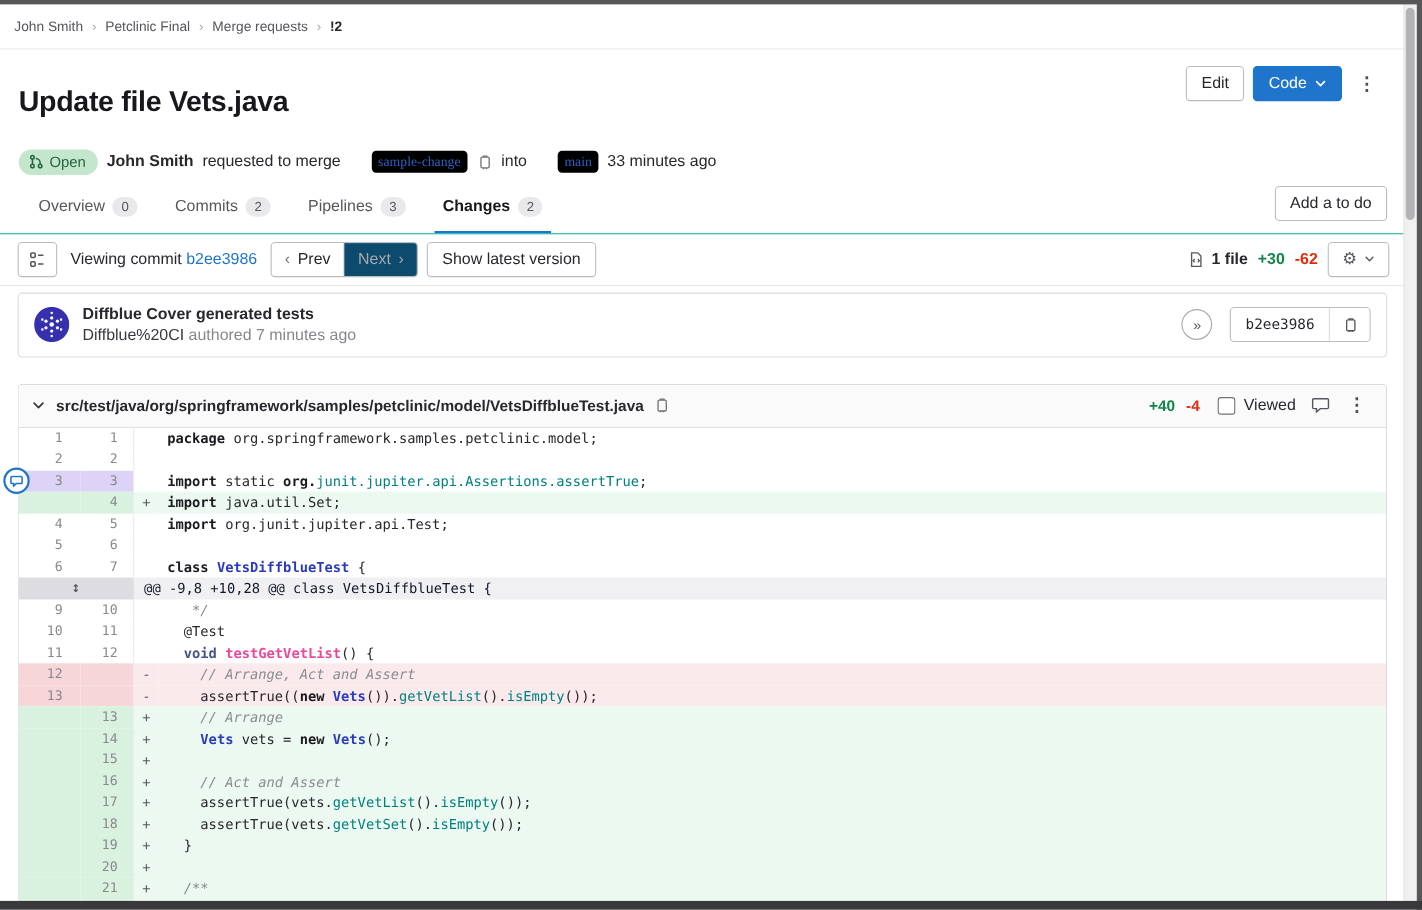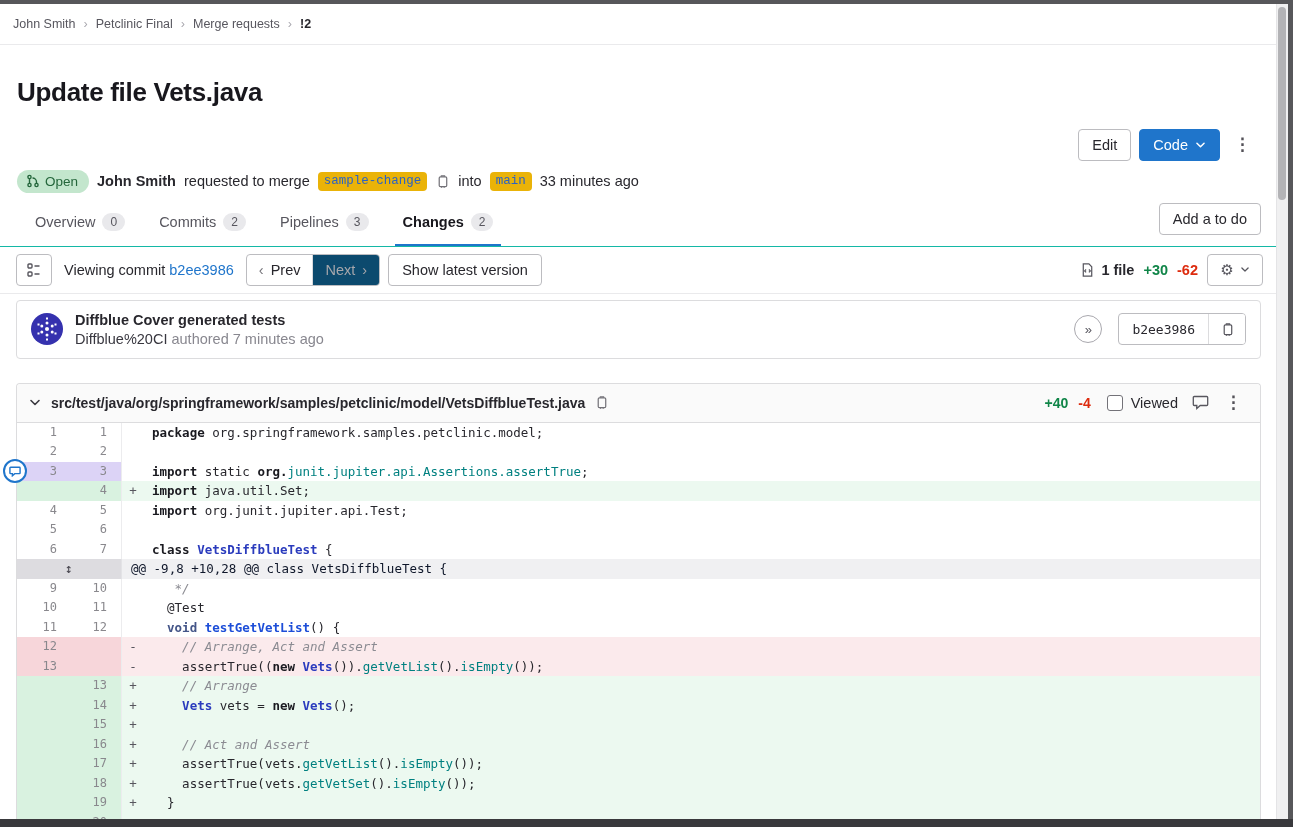--- a/index.html
+++ b/index.html
@@ -12,33 +12,33 @@
   .page{position:absolute;left:0;top:4px;right:16px;bottom:8px;background:#fff;overflow:hidden;}
 
   
   .breadcrumb{height:40px;display:flex;align-items:center;padding:0 16px 0 13px;
     border-bottom:1px solid #eaeaec;font-size:12.5px;color:#57565e;}
   .crumb{color:#57565e;}
   .crumb.last{color:#28272d;font-weight:700;}
   .crumb-sep{margin:0 8px;color:#a8a7ae;}
 
   
-  .mr-head{padding:13px 20px 0 17px;display:flex;align-items:flex-start;flex-direction:column;}
+  .mr-head{padding:13px 20px 0 17px;display:flex;align-items:flex-start;}
   .mr-title{font-size:26px;font-weight:700;letter-spacing:-0.3px;color:#18171d;line-height:34px;}
   .head-actions{margin-left:auto;display:flex;align-items:center;gap:8px;padding-top:2px;}
   .btn{height:32px;padding:0 13px;border:1px solid #bcbcc0;border-radius:4px;background:#fff;
     font-size:14.5px;display:inline-flex;align-items:center;gap:7px;color:#28272d;box-sizing:border-box;white-space:nowrap;}
   .btn-primary{background:#1f75cb;border-color:#1f75cb;color:#fff;}
   .kebab{border:none;background:none;font-size:17px;font-weight:700;color:#535158;padding:0 6px;line-height:1;}
   .mr-meta{padding:9px 20px 0 17px;display:flex;align-items:center;gap:8px;font-size:14.5px;}
   .badge-open{display:inline-flex;align-items:center;gap:5px;background:#c3e6cd;color:#24663b;
     border-radius:14px;padding:4px 11px 4px 9px;font-size:13.5px;font-weight:500;}
   .bold{font-weight:700;}
-  .branch-pill{background:#eab308;color:#2b62c4;font-family:Liberation Mono, monospace;
-    font-size:12.5px;padding:2.5px 6px;border-radius:4px;}
+  .branch-pill{background:#000000;color:#2b62c4;font-family:Liberation Serif, serif;
+    font-size:12.5px;padding:2.5px 6px;border-radius:4px;margin-left:20px;}
   .icon-gray{color:#737278;display:inline-flex;}
 
   
   .tabs-row{display:flex;align-items:center;padding:8px 16px 0 27px;border-bottom:1px solid #14b8a6;}
   .tab{display:flex;align-items:center;gap:7px;font-size:14.5px;color:#57565e;
     padding:12px 8px 13px;margin-right:18px;border-bottom:2px solid transparent;}
   .tab.active{color:#18171d;font-weight:700;border-bottom:2px solid #1f75cb;}
   .tab-count{background:#e9e9ec;border-radius:10px;padding:2px 8px;font-size:12px;color:#57565e;font-weight:400;}
   .add-todo-wrap{margin-left:auto;padding-bottom:9px;}
 
@@ -100,21 +100,21 @@
   .drow.sel .cell-old,.drow.sel .cell-new{background:#dcd3f6;}
   .cell-gutter{width:104px;flex:none;background:#dddce0;display:flex;align-items:center;justify-content:center;
     color:#47454e;font-size:13px;}
   .cell-hunktext{flex:1;background:#f0f0f2;color:#0f172a;white-space:pre;padding-left:9px;border-left:1px solid #e3e3e6;}
   .comment-dot{position:absolute;left:-14px;top:-2.5px;width:24px;height:24px;background:#fff;
     border:2px solid #1f75cb;border-radius:50%;box-sizing:border-box;display:flex;align-items:center;justify-content:center;z-index:3;}
   
   .tk{font-weight:700;color:#1a1a20;}
   .tc{font-weight:700;color:#2a3bbd;}
   .tb{font-weight:700;color:#445588;}
-  .tf{font-weight:700;color:#1d4ed8;}
+  .tf{font-weight:700;color:#ec4899;}
   .tt{color:#008080;}
   .tm{color:#8b8b92;font-style:italic;}
   svg{display:block;}
 </style>
 </head>
 <body>
 
 <div class="page">
 
   <nav class="breadcrumb" id="breadcrumb">

